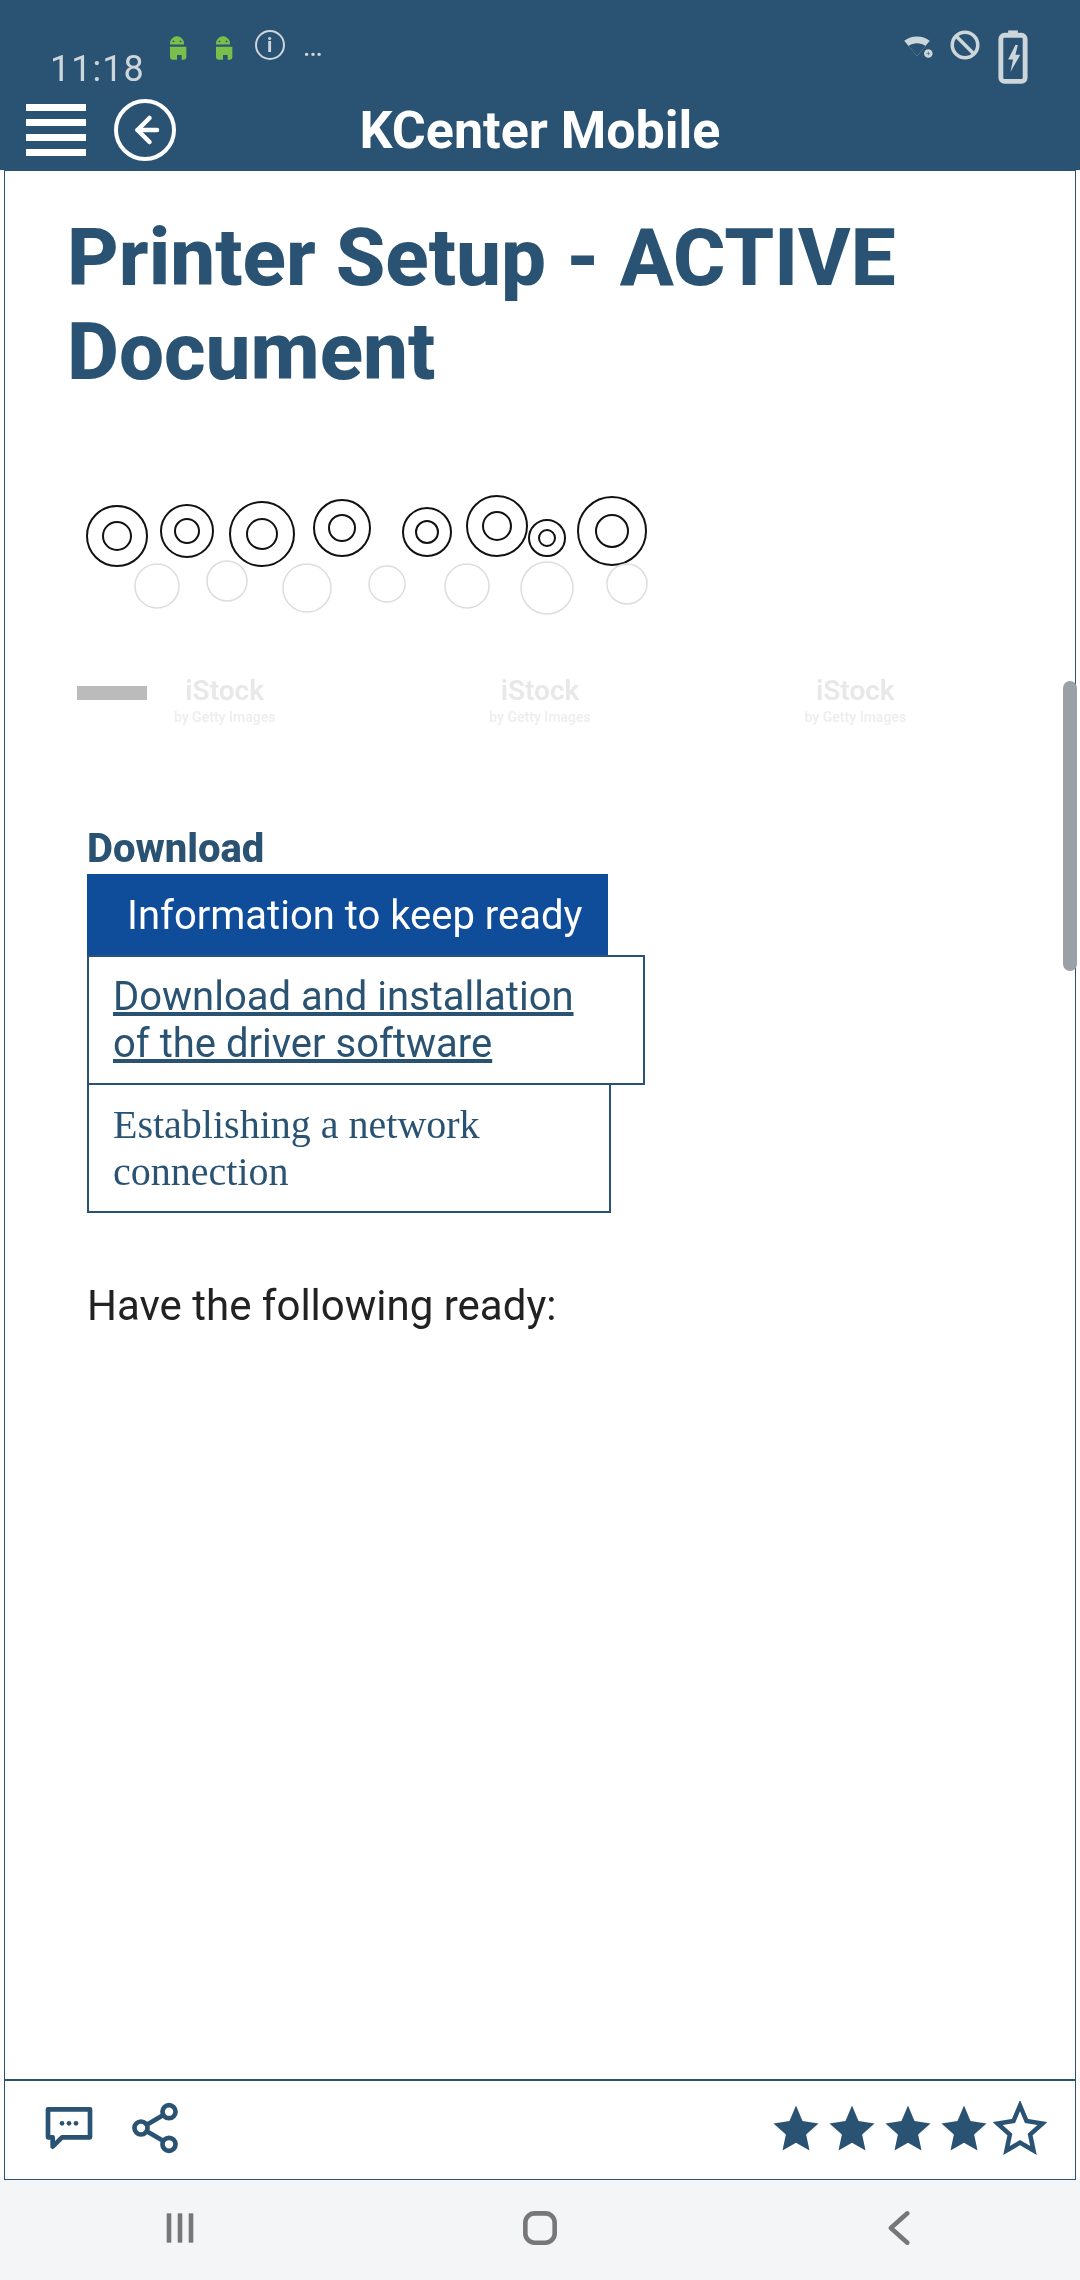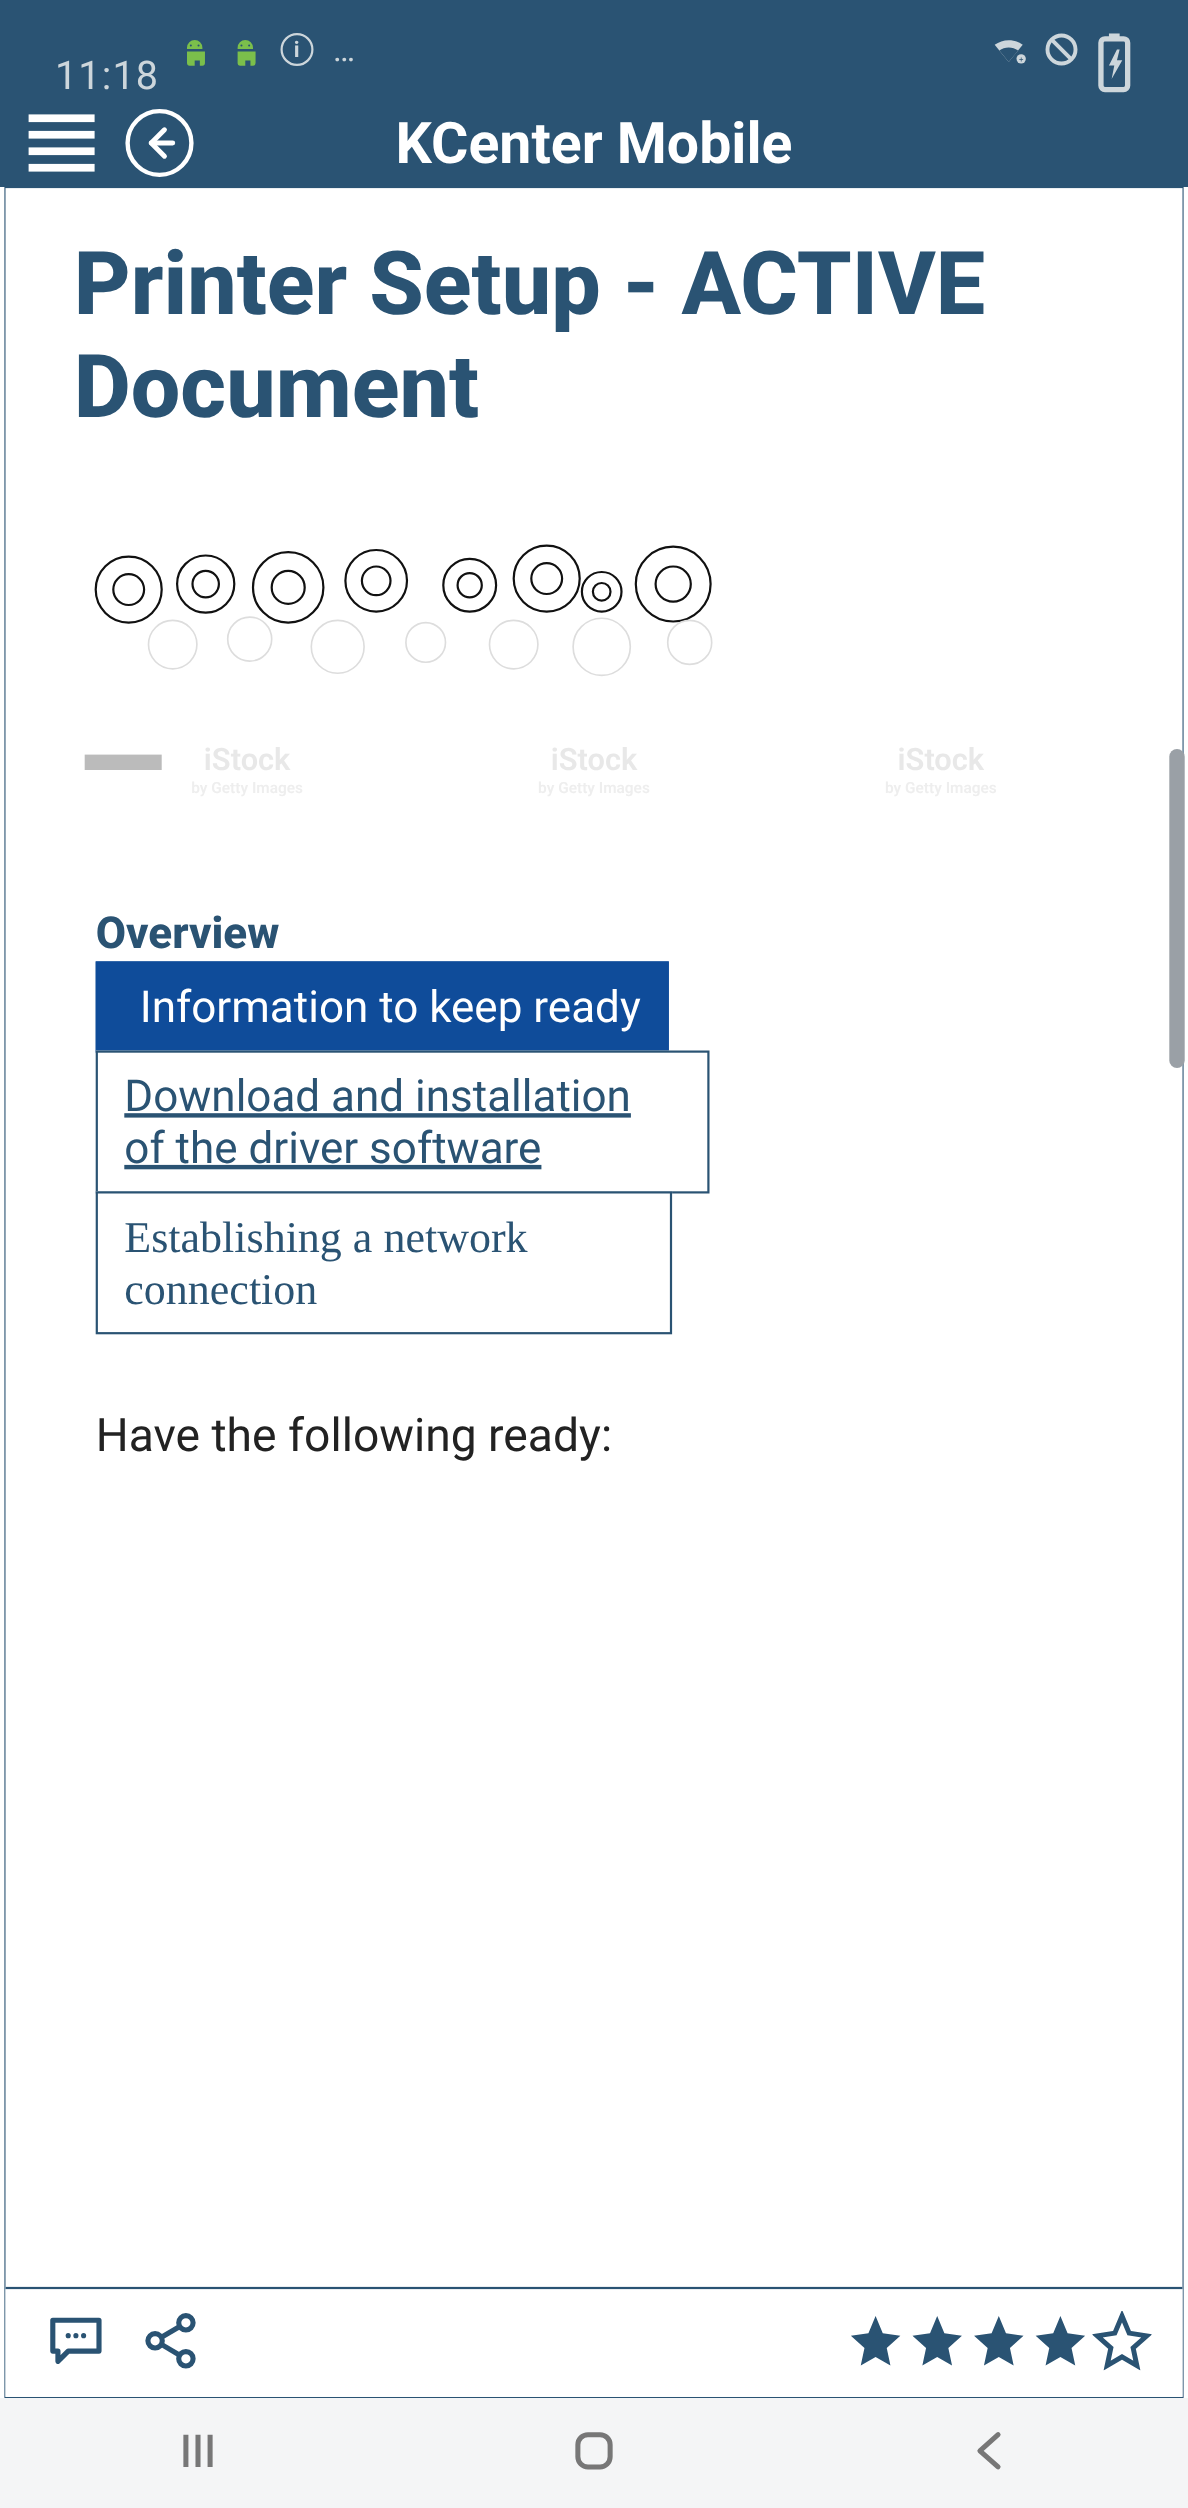--- a/index.html
+++ b/index.html
@@ -167,21 +167,21 @@
         <div class="wm-block">
             <span>iStock</span>
             <span class="wm-sub">by Getty Images</span>
           </div>
         <div class="wm-block">
             <span>iStock</span>
             <span class="wm-sub">by Getty Images</span>
           </div>
       </div>
 
-      <div class="overview-label">Overview</div>
+      <div class="overview-label">Download</div>
 
       <div class="tabs">
         <div class="tab active"><span>Information to keep ready</span></div>
         <div class="tab wide"><span>Download and installation of the driver software</span></div>
         <div class="tab" style="max-width:524px;font-family:Liberation Serif, serif;"><span>Establishing a network connection</span></div>
       </div>
 
       <div class="body-text">Have the following ready:</div>
 
     </div>

